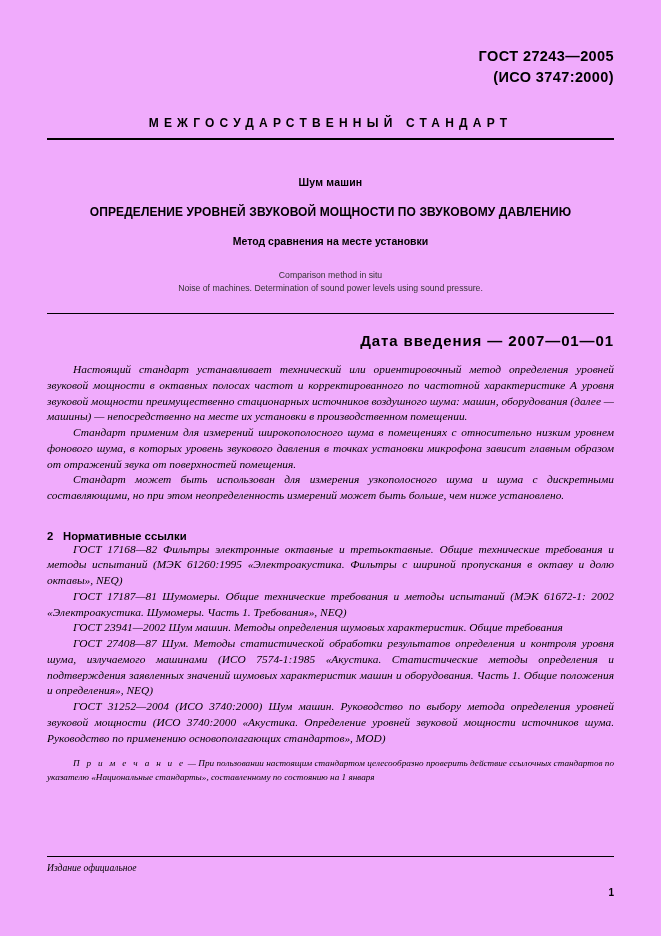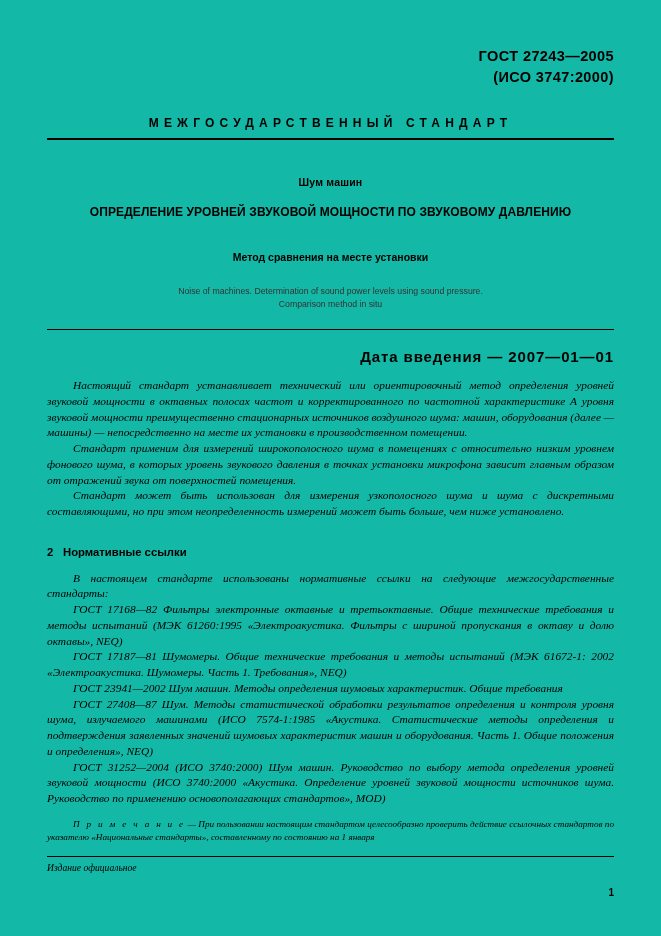--- a/index.html
+++ b/index.html
@@ -4,21 +4,21 @@
 <style>
   html, body {
     margin: 0;
     padding: 0;
     background: #ffffff;
   }
   .page {
     position: relative;
     width: 661px;
     height: 936px;
-    background: #14b8a6;
+    background: #f0abfc;
     font-family: "Liberation Serif", serif;
     color: #000000;
     overflow: hidden;
   }
   .content {
     position: absolute;
     left: 47px;
     top: 0;
     width: 567px;
     height: 936px;
@@ -63,21 +63,21 @@
     margin-top: 36px;
   }
   .title-main {
     margin-top: 17px;
     font-family: "Liberation Sans", sans-serif;
     font-weight: bold;
     font-size: 12px;
     letter-spacing: 0.1px;
   }
   .title-method {
-    margin-top: 32px;
+    margin-top: 16px;
     font-family: "Liberation Sans", sans-serif;
     font-weight: bold;
     font-size: 10.5px;
   }
   .title-en {
     margin-top: 22px;
     font-family: "Liberation Sans", sans-serif;
     font-size: 8.7px;
     color: #333;
     line-height: 1.5;
@@ -171,37 +171,36 @@
     </div>
 
     <div class="mgs-bar">МЕЖГОСУДАРСТВЕННЫЙ СТАНДАРТ</div>
     <div class="rule-thick"></div>
 
     <div class="title-block">
       <div class="title-small">Шум машин</div>
       <div class="title-main">ОПРЕДЕЛЕНИЕ УРОВНЕЙ ЗВУКОВОЙ МОЩНОСТИ ПО ЗВУКОВОМУ ДАВЛЕНИЮ</div>
       <div class="title-method">Метод сравнения на месте установки</div>
       <div class="title-en">
+        <div>Comparison method in situ</div>
         <div>Noise of machines. Determination of sound power levels using sound pressure.</div>
-        <div>Comparison method in situ</div>
       </div>
     </div>
 
     <div class="rule-thin"></div>
 
     <div class="date-line">Дата введения — 2007—01—01</div>
 
     <p class="body first">Настоящий стандарт устанавливает технический или ориентировочный метод определения уровней звуковой мощности в октавных полосах частот и корректированного по частотной характеристике А уровня звуковой мощности преимущественно стационарных источников воздушного шума: машин, оборудования (далее — машины) — непосредственно на месте их установки в производственном помещении.</p>
     <p class="body">Стандарт применим для измерений широкополосного шума в помещениях с относительно низким уровнем фонового шума, в которых уровень звукового давления в точках установки микрофона зависит главным образом от отражений звука от поверхностей помещения.</p>
     <p class="body">Стандарт может быть использован для измерения узкополосного шума и шума с дискретными составляющими, но при этом неопределенность измерений может быть больше, чем ниже установлено.</p>
 
     <div class="section-head">
       <span class="num">2</span><span>Нормативные ссылки</span>
     </div>
-    <p class="body first">В настоящем стандарте использованы нормативные ссылки на следующие межгосударственные стандарты:</p>
     <p class="body">ГОСТ 17168—82 Фильтры электронные октавные и третьоктавные. Общие технические требования и методы испытаний (МЭК 61260:1995 «Электроакустика. Фильтры с шириной пропускания в октаву и долю октавы», NEQ)</p>
     <p class="body">ГОСТ 17187—81 Шумомеры. Общие технические требования и методы испытаний (МЭК 61672-1: 2002 «Электроакустика. Шумомеры. Часть 1. Требования», NEQ)</p>
     <p class="body">ГОСТ 23941—2002 Шум машин. Методы определения шумовых характеристик. Общие требования</p>
     <p class="body">ГОСТ 27408—87 Шум. Методы статистической обработки результатов определения и контроля уровня шума, излучаемого машинами (ИСО 7574-1:1985 «Акустика. Статистические методы определения и подтверждения заявленных значений шумовых характеристик машин и оборудования. Часть 1. Общие положения и определения», NEQ)</p>
     <p class="body">ГОСТ 31252—2004 (ИСО 3740:2000) Шум машин. Руководство по выбору метода определения уровней звуковой мощности (ИСО 3740:2000 «Акустика. Определение уровней звуковой мощности источников шума. Руководство по применению основополагающих стандартов», MOD)</p>
 
     <p class="note">
       <span class="sp">П р и м е ч а н и е</span>
       <span>— При пользовании настоящим стандартом целесообразно проверить действие ссылочных стандартов по указателю «Национальные стандарты», составленному по состоянию на 1 января</span>
     </p>

